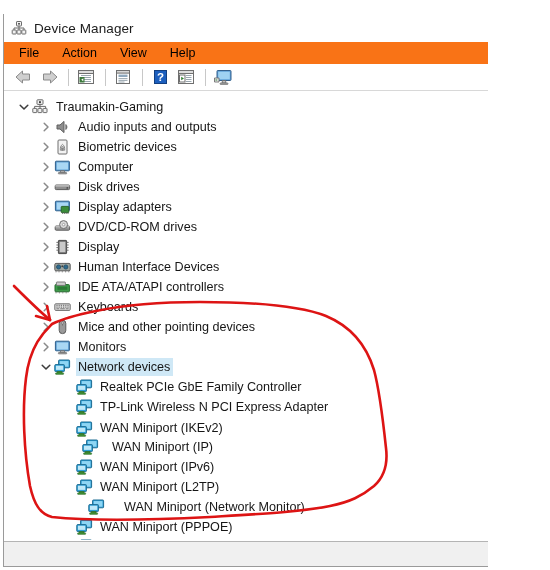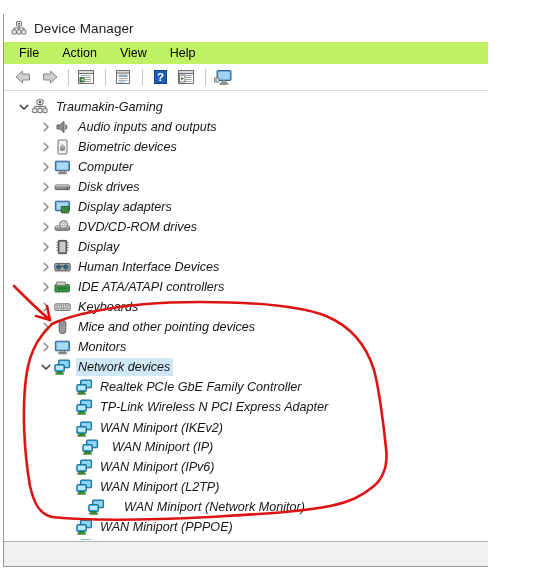--- a/index.html
+++ b/index.html
@@ -51,21 +51,21 @@
     letter-spacing: 0.1px;
     white-space: nowrap;
   }
 
   
   .menubar {
     height: 22px;
     display: flex;
     align-items: center;
     padding-left: 10px;
-    background: #bef264;
+    background: #f97316;
   }
   .menu-item {
     font-size: 12.5px;
     color: #000000;
     padding: 2px 9px 2px 5px;
     margin-right: 9px;
     white-space: nowrap;
     cursor: default;
   }
 
@@ -123,21 +123,20 @@
     width: 17px; height: 16px;
     flex: 0 0 17px;
     margin-right: 5px;
     position: relative;
   }
   .label {
     font-size: 12.6px;
     color: #161616;
     line-height: 16px;
     padding: 1px 3px 1px 2px;
-    font-style: italic;
   }
   .row.selected .label {
     background: #cfe8f6;
   }
 
   
   .statusbar {
     position: absolute;
     left: 0; right: 0; bottom: 0;
     height: 25px;

